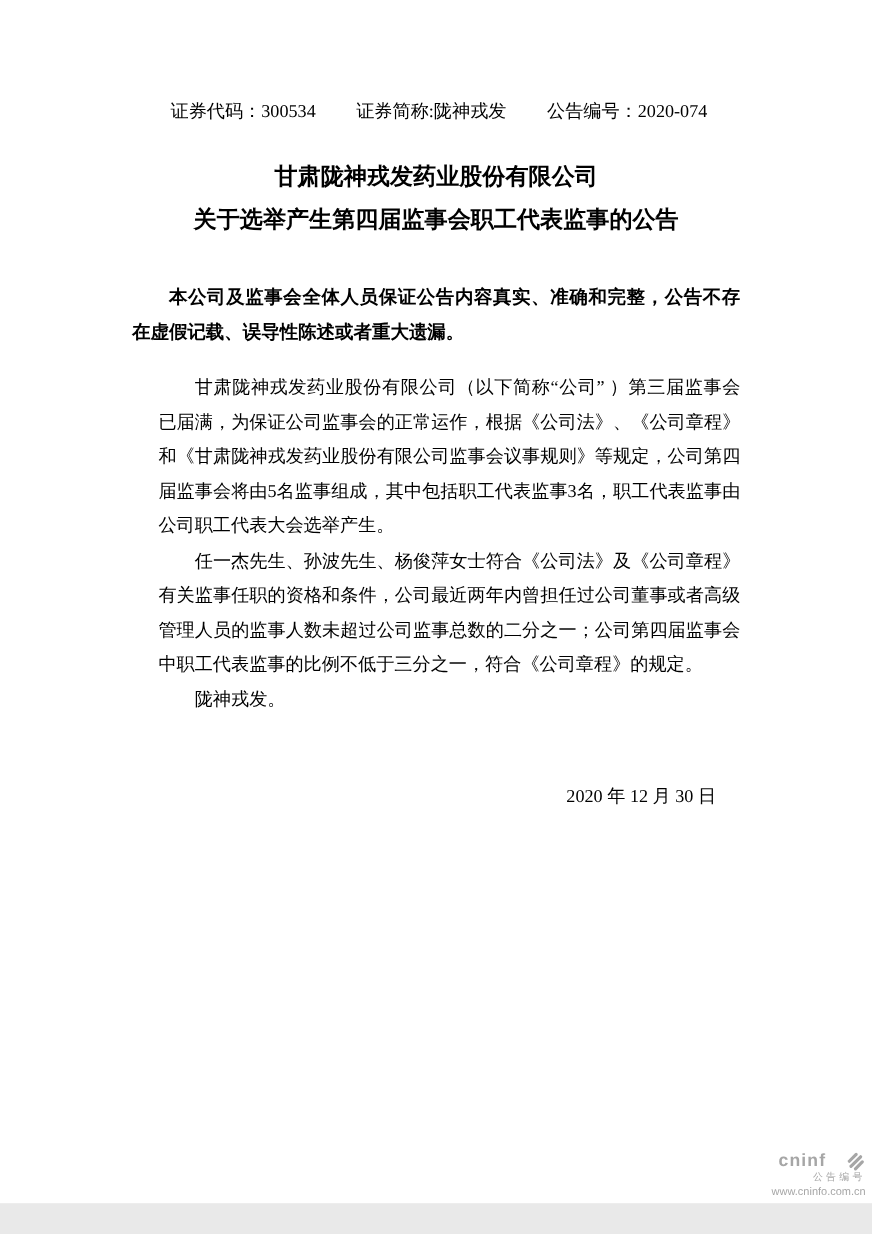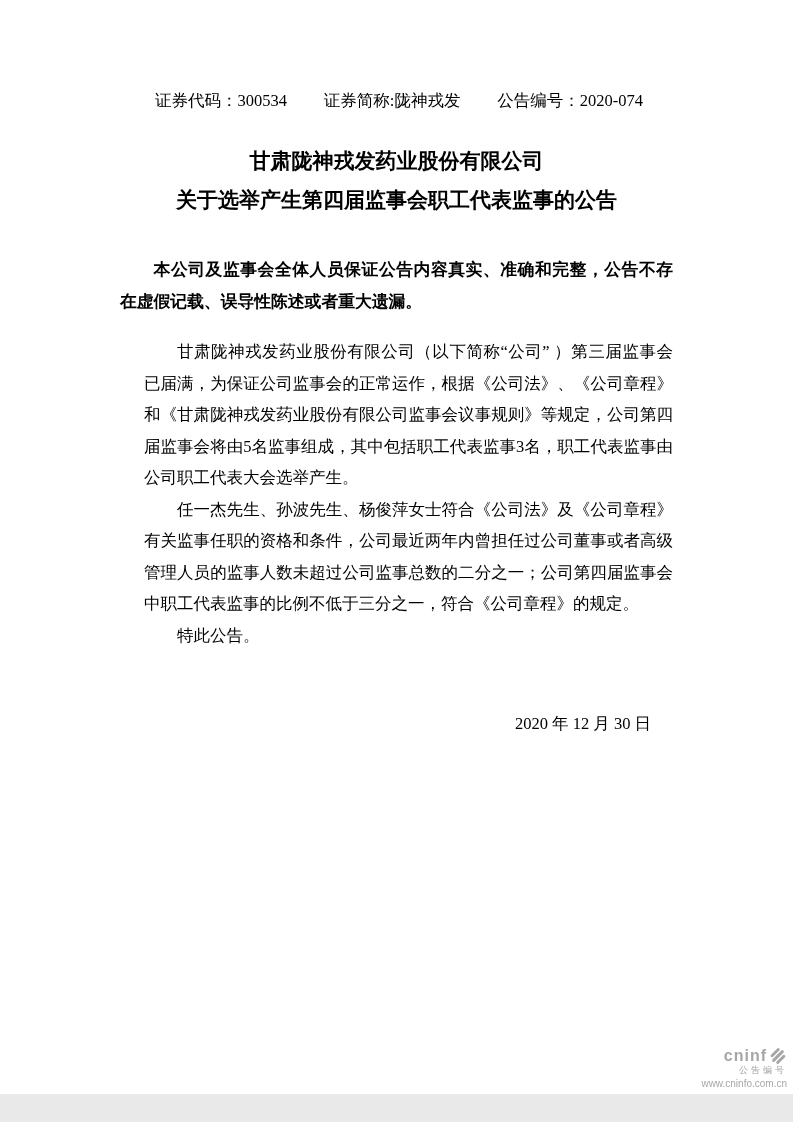--- a/index.html
+++ b/index.html
@@ -73,21 +73,21 @@
     bottom: 5px;
     text-align: right;
     color: #a6a6a6;
     font-family: "Liberation Sans", "DejaVu Sans", sans-serif;
     line-height: 1.1;
   }
   .wm-top {
     display: flex;
     align-items: center;
     justify-content: flex-end;
-    gap: 2px;
+    gap: 18px;
     text-align: center;
   }
   .wm-logo {
     font-weight: bold;
     font-size: 16px;
     letter-spacing: 1px;
   }
   .wm-swirl { display: inline-block; width: 18px; height: 18px; }
   .wm-brand { font-size: 9px; letter-spacing: 3px; margin-top: 1px; }
   .wm-url { font-size: 10px; margin-top: 2px; }
@@ -107,21 +107,21 @@
     <div class="title-block">
       <div class="title-line">甘肃陇神戎发药业股份有限公司</div>
       <div class="title-line">关于选举产生第四届监事会职工代表监事的公告</div>
     </div>
 
     <div class="notice">本公司及监事会全体人员保证公告内容真实、准确和完整，公告不存在虚假记载、误导性陈述或者重大遗漏。</div>
 
     <div class="body-block">
       <p class="para">甘肃陇神戎发药业股份有限公司（以下简称“公司” ）第三届监事会已届满，为保证公司监事会的正常运作，根据《公司法》、《公司章程》和《甘肃陇神戎发药业股份有限公司监事会议事规则》等规定，公司第四届监事会将由5名监事组成，其中包括职工代表监事3名，职工代表监事由公司职工代表大会选举产生。</p>
       <p class="para">任一杰先生、孙波先生、杨俊萍女士符合《公司法》及《公司章程》有关监事任职的资格和条件，公司最近两年内曾担任过公司董事或者高级管理人员的监事人数未超过公司监事总数的二分之一；公司第四届监事会中职工代表监事的比例不低于三分之一，符合《公司章程》的规定。</p>
-      <p class="para no-justify">特此公告。</p>
+      <p class="para no-justify">陇神戎发。</p>
     </div>
 
     <div class="signature">
       <div class="sig-line sig-date">2020 年 12 月 30 日</div>
     </div>
 
   </div>
 
   <div class="watermark">
     <div class="wm-top">

